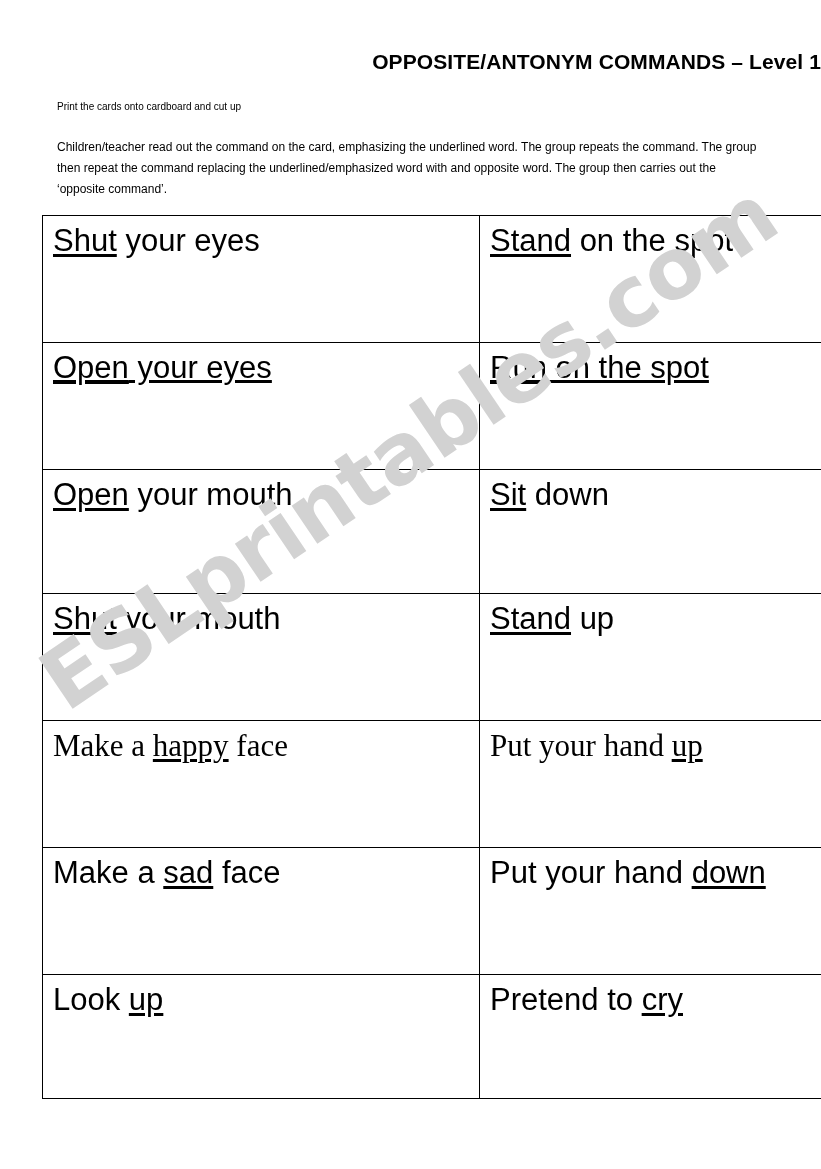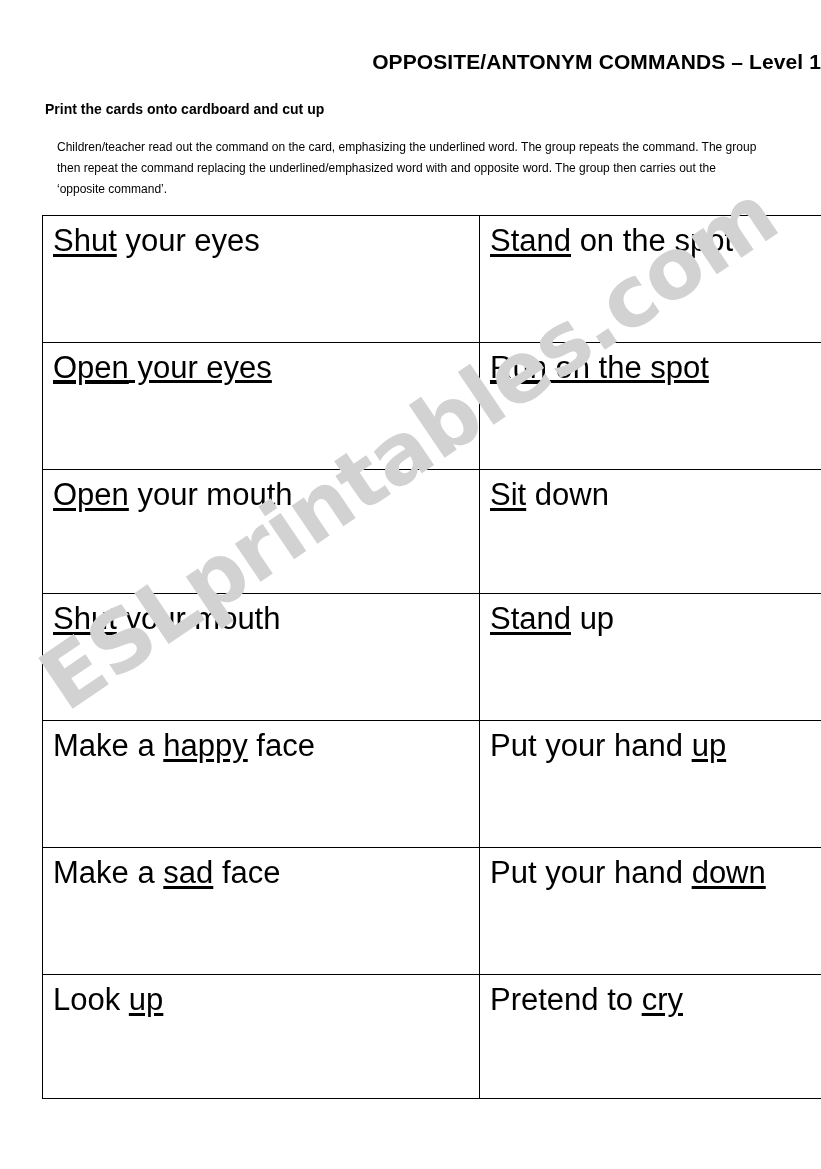--- a/index.html
+++ b/index.html
@@ -52,27 +52,26 @@
     width: 821px;
     text-align: right;
     font-size: 21px;
     font-weight: bold;
     letter-spacing: 0.1px;
     z-index: 2;
   }
 
   .intro-line {
     position: absolute;
-    left: 45px;
+    left: 57px;
     top: 100px;
     width: 700px;
-    font-size: 14px;
+    font-size: 10px;
     line-height: 1.4;
     z-index: 2;
-    font-weight: bold;
   }
 
   .intro-para {
     position: absolute;
     left: 57px;
     top: 137px;
     width: 700px;
     font-size: 12px;
     line-height: 1.75;
     z-index: 2;
@@ -105,21 +104,21 @@
     text-decoration: underline;
     text-decoration-thickness: 2.5px;
     text-underline-offset: 3px;
   }
 
   
   tr.r1 td { height: 116px; }
   tr.r2 td { height: 116px; text-decoration: underline; }
   tr.r3 td { height: 113px; }
   tr.r4 td { height: 116px; }
-  tr.r5 td { height: 116px; }
+  tr.r5 td { height: 116px; font-family: Liberation Serif, serif; }
   tr.r6 td { height: 116px; margin-top: 16px; }
   tr.r7 td { height: 113px; }
 </style>
 </head>
 <body>
 
 <div id="page">
 
   <div class="watermark">
     <span class="wm-esl">ESL</span><span class="wm-rest">printables.com</span>

